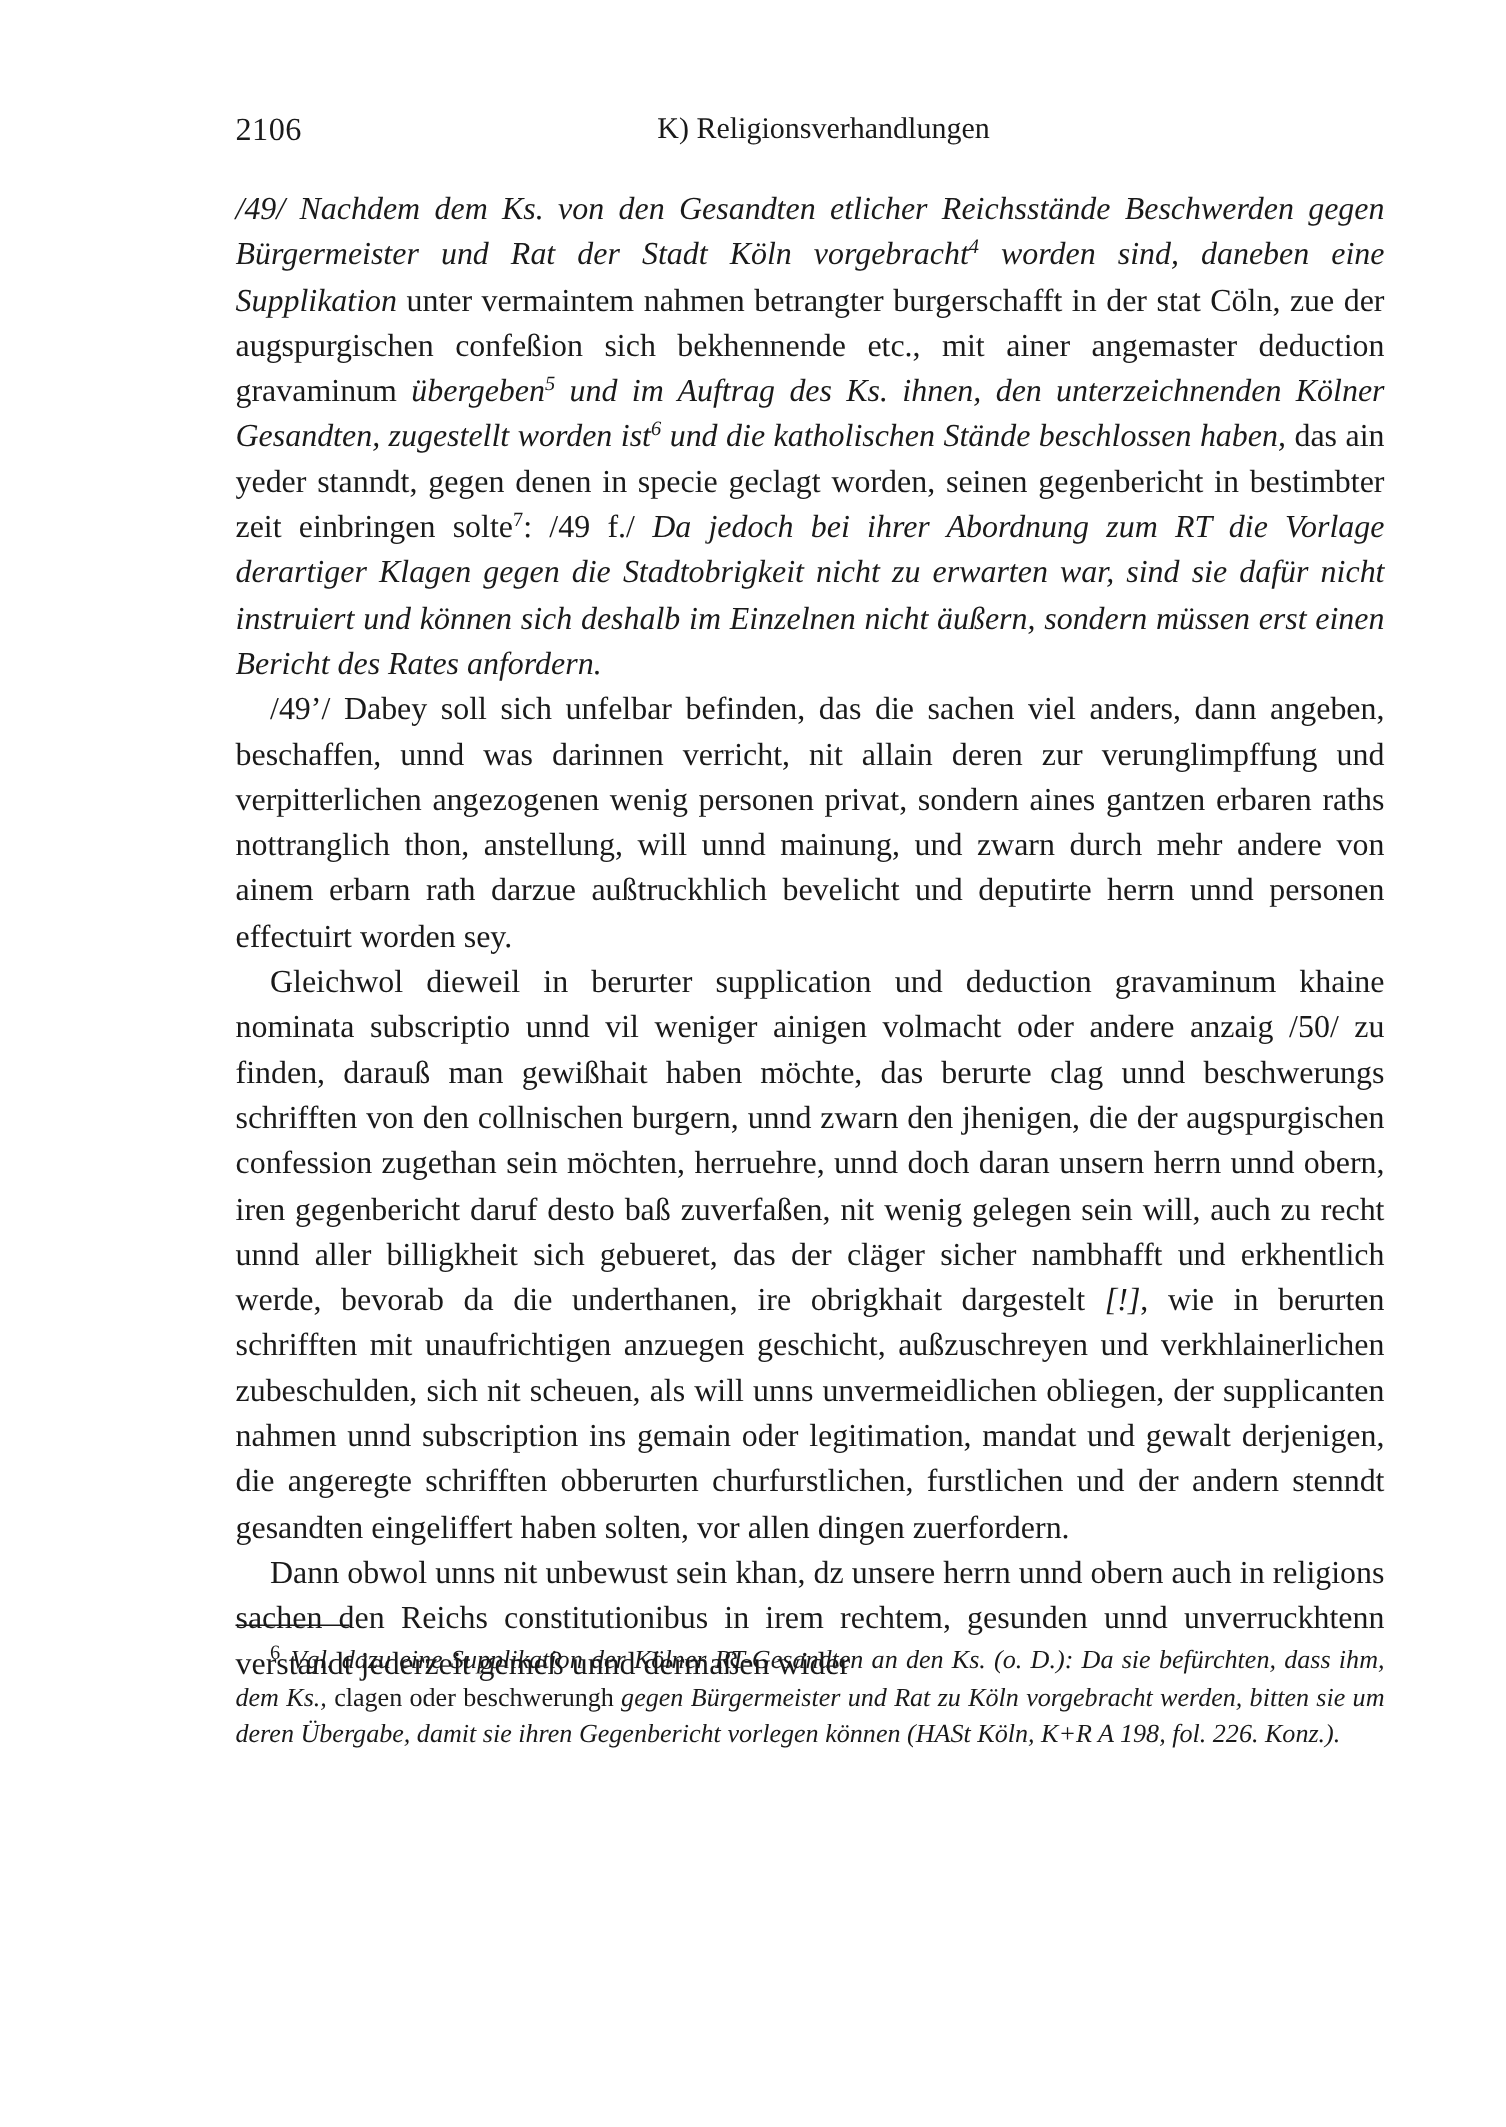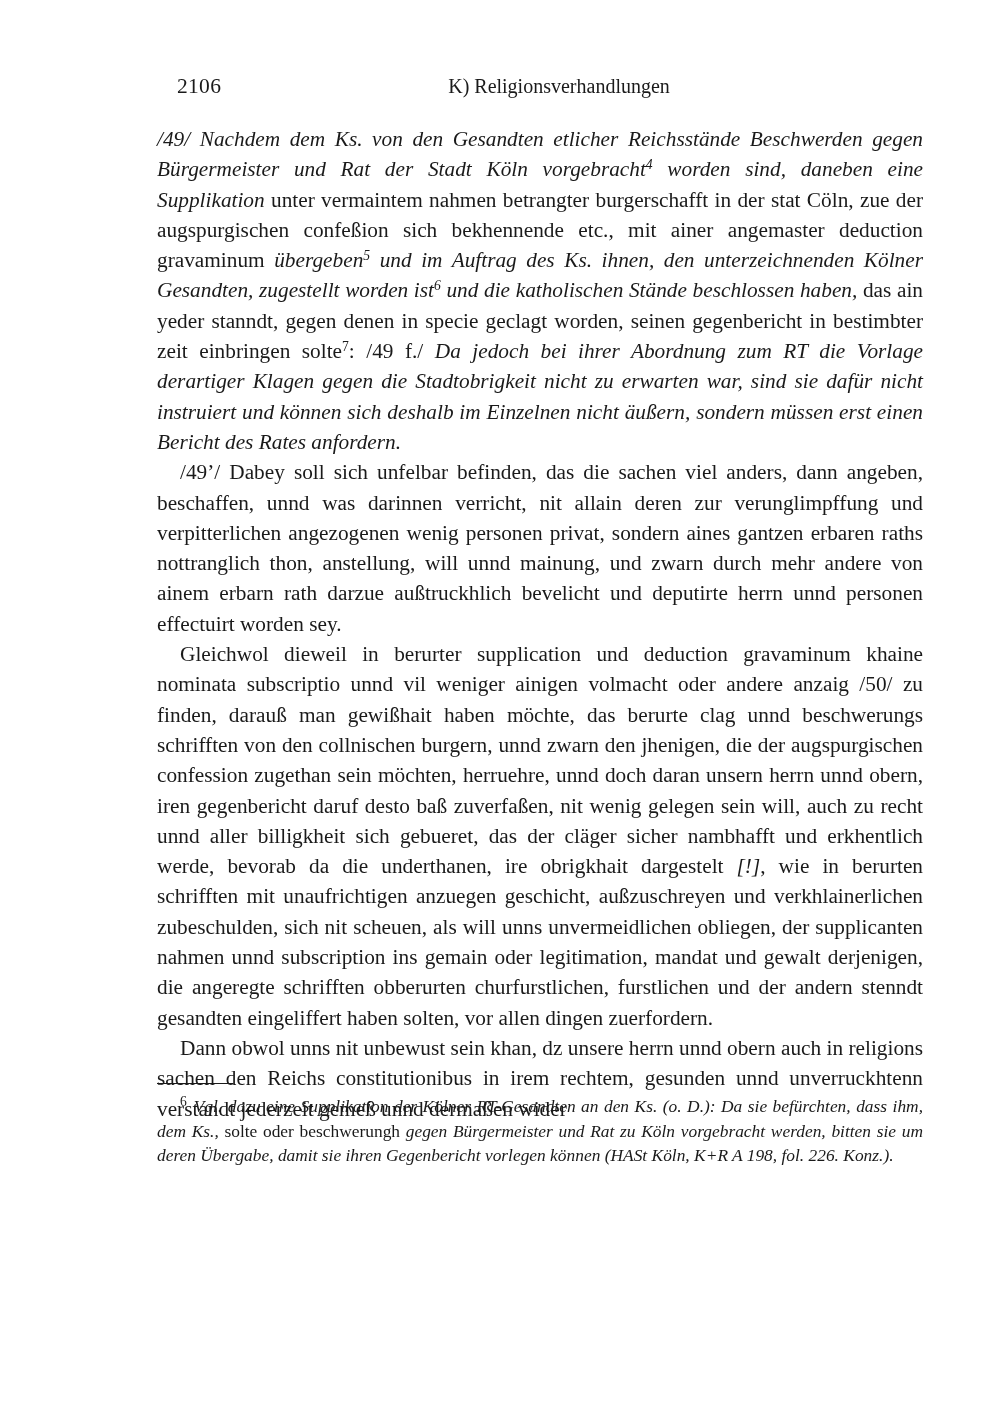--- a/index.html
+++ b/index.html
@@ -25,21 +25,20 @@
     top: 72px;
     width: 766px;
   }
 
   
   .runhead {
     position: relative;
     height: 40px;
     font-size: 21.5px;
     line-height: 28px;
-    margin-left: 20px;
   }
   .runhead .folio {
     position: absolute;
     left: 0;
     top: 0;
     letter-spacing: 0.3px;
   }
   .runhead .title {
     position: absolute;
     left: 0;
@@ -124,16 +123,16 @@
         <p class="ind"><span class="rom">/49’/ Dabey soll sich unfelbar befinden, das die sachen viel anders, dann angeben, beschaffen, unnd was darinnen verricht, nit allain deren zur verunglimpffung und verpitterlichen angezogenen wenig personen privat, sondern aines gantzen erbaren raths nottranglich thon, anstellung, will unnd mainung, und zwarn durch mehr andere von ainem erbarn rath darzue außtruckhlich bevelicht und deputirte herrn unnd personen effectuirt worden sey.</span></p>
         <p class="ind"><span class="rom">Gleichwol dieweil in berurter supplication und deduction gravaminum khaine nominata subscriptio unnd vil weniger ainigen volmacht oder andere anzaig /50/ zu finden, darauß man gewißhait haben möchte, das berurte clag unnd beschwerungs schrifften von den collnischen burgern, unnd zwarn den jhenigen, die der augspurgischen confession zugethan sein möchten, herruehre, unnd doch daran unsern herrn unnd obern, iren gegenbericht daruf desto baß zuverfaßen, nit wenig gelegen sein will, auch zu recht unnd aller billigkheit sich gebueret, das der cläger sicher nambhafft und erkhentlich werde, bevorab da die underthanen, ire obrigkhait dargestelt </span><i>[!]</i><span class="rom">, wie in berurten schrifften mit unaufrichtigen anzuegen geschicht, außzuschreyen und verkhlainerlichen zubeschulden, sich nit scheuen, als will unns unvermeidlichen obliegen, der supplicanten nahmen unnd subscription ins gemain oder legitimation, mandat und gewalt derjenigen, die angeregte schrifften obberurten churfurstlichen, furstlichen und der andern stenndt gesandten eingeliffert haben solten, vor allen dingen zuerfordern.</span></p>
         <p class="ind"><span class="rom">Dann obwol unns nit unbewust sein khan, dz unsere herrn unnd obern auch in religions sachen den Reichs constitutionibus in irem rechtem, gesunden unnd unverruckhtenn verstandt jederzeit gemeß unnd dermaßen wider</span></p>
       </div>
 
   </div>
 
   <div class="fnrule"></div>
 
   <div class="footnotes">
-      <p class="fn"><span class="num">6</span><i>Vgl. dazu eine Supplikation der Kölner RT-Gesandten an den Ks. (o. D.): Da sie befürchten, dass ihm, dem Ks.,</i><span class="rom"> solte oder beschwerungh </span><i>gegen Bürgermeister und Rat zu Köln vorgebracht werden, bitten sie um deren Übergabe, damit sie ihren Gegenbericht vorlegen können (HASt Köln, K+R A 198, fol. 226. Konz.).</i></p>
+      <p class="fn"><span class="num">6</span><i>Vgl. dazu eine Supplikation der Kölner RT-Gesandten an den Ks. (o. D.): Da sie befürchten, dass ihm, dem Ks.,</i><span class="rom"> clagen oder beschwerungh </span><i>gegen Bürgermeister und Rat zu Köln vorgebracht werden, bitten sie um deren Übergabe, damit sie ihren Gegenbericht vorlegen können (HASt Köln, K+R A 198, fol. 226. Konz.).</i></p>
     </div>
 
 </div>
 
 </body></html>

